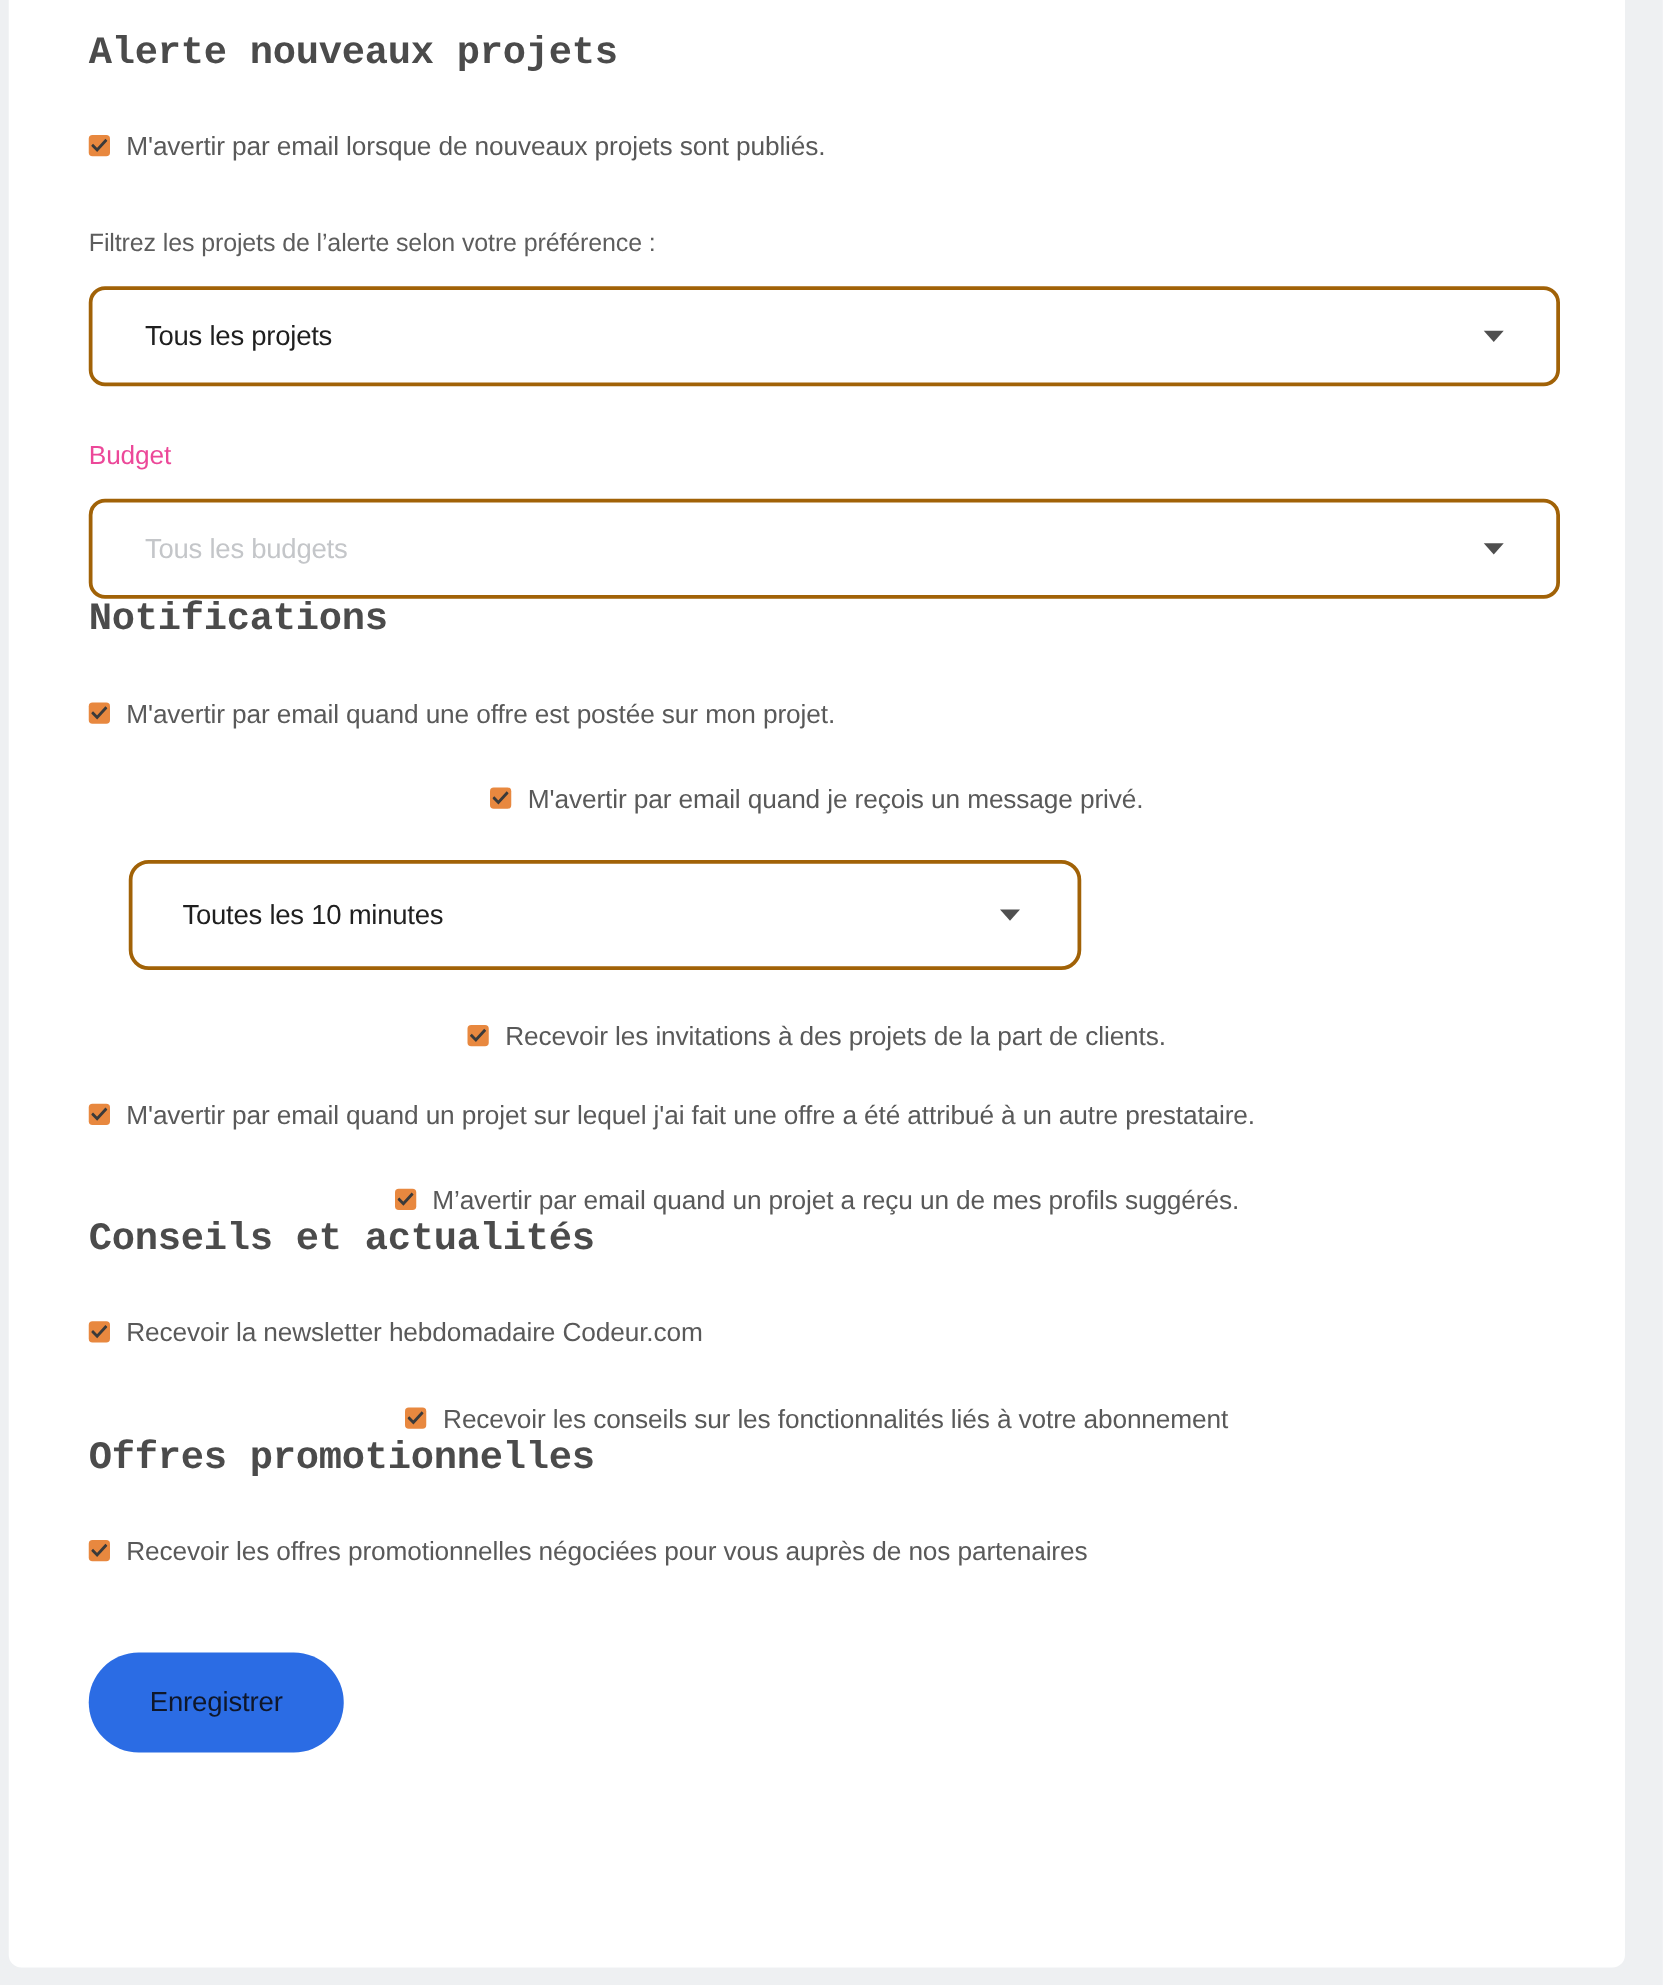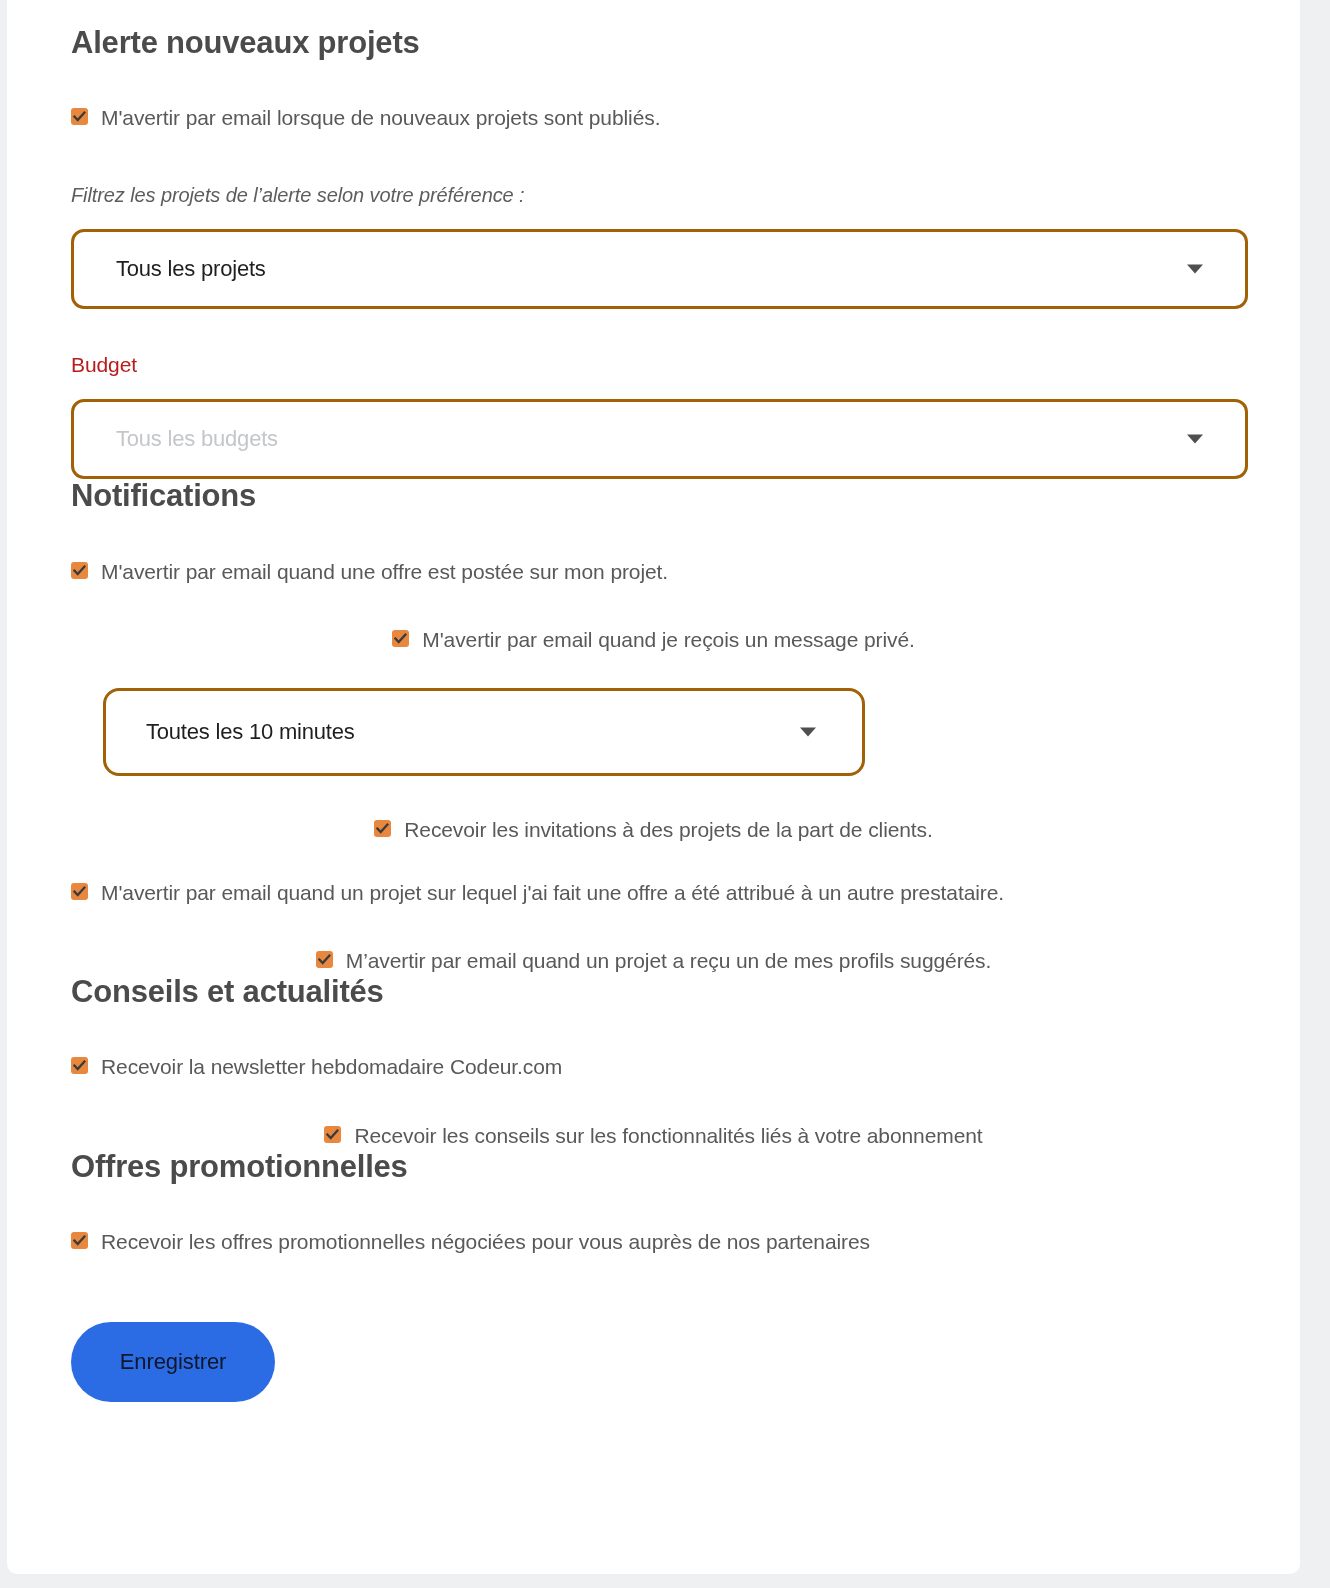--- a/index.html
+++ b/index.html
@@ -30,20 +30,21 @@
   }
 
   
   h2.section-title {
     margin: 0;
     color: #4b4b4b;
     font-size: 31px;
     font-weight: 600;
     letter-spacing: -0.2px;
     line-height: 1.1;
+    font-family: Liberation Mono, monospace;
   }
 
   
   .check-row {
     display: flex;
     align-items: flex-start;
     gap: 13px;
   }
   .cbox {
     flex: 0 0 auto;
@@ -68,24 +69,23 @@
     font-size: 21px;
     line-height: 1.35;
     letter-spacing: -0.1px;
   }
 
   
   .field-note {
     color: #5d5d5d;
     font-size: 20px;
     letter-spacing: -0.1px;
-    font-style: italic;
   }
   .field-label {
-    color: #b91c1c;
+    color: #ec4899;
     font-size: 21px;
     letter-spacing: -0.1px;
   }
 
   
   .select {
     position: relative;
     height: 80px;
     border: 3px solid #a16207;
     border-radius: 13px;

